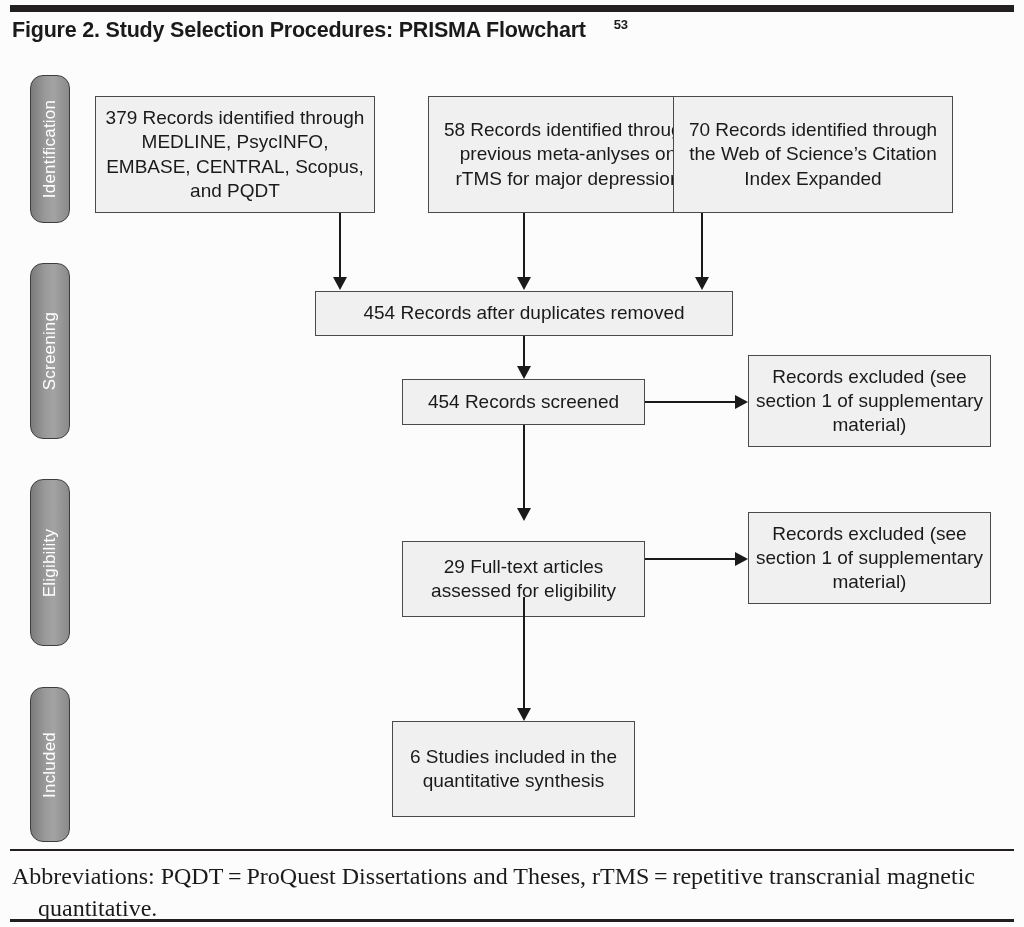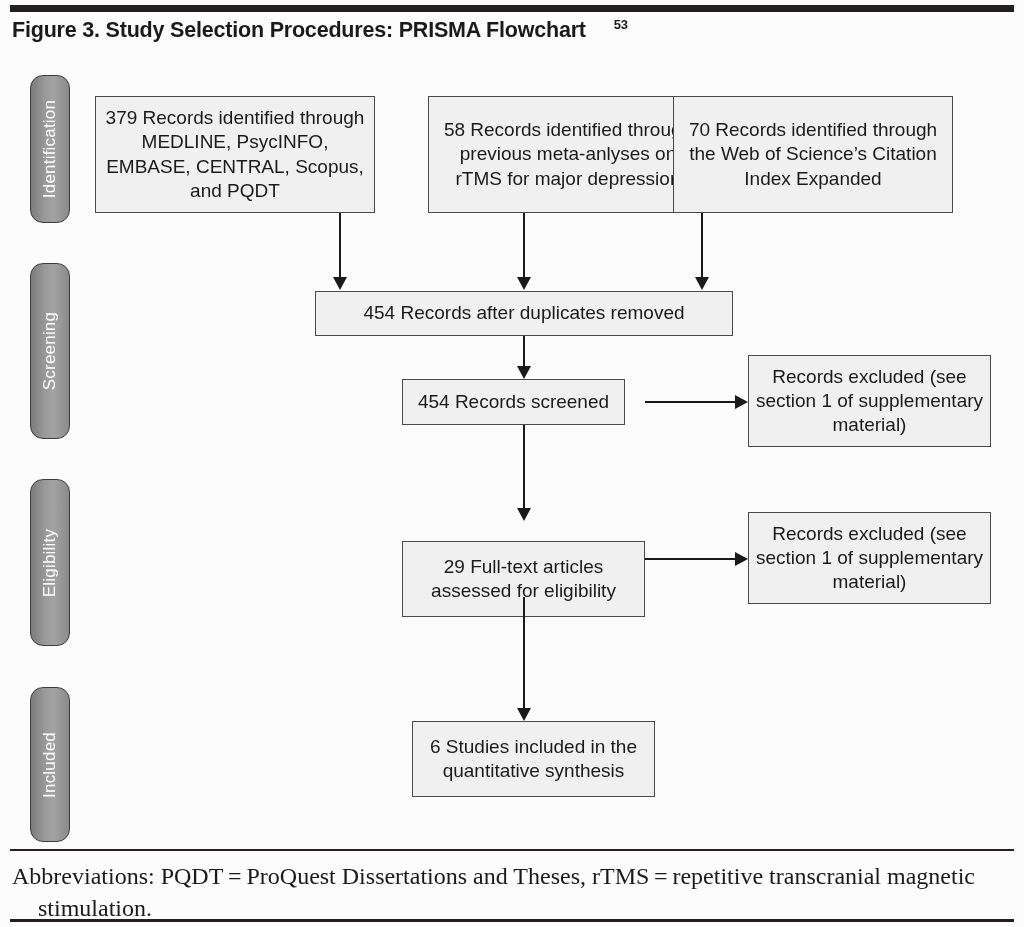--- a/index.html
+++ b/index.html
@@ -137,21 +137,21 @@
   }
   .footnote .ind { display: block; padding-left: 26px; }
 </style>
 </head>
 <body>
 
 <div id="page">
 
   <div class="rule-top"></div>
 
-  <div class="fig-title"><span>Figure 3. Study Selection Procedures: PRISMA Flowchart</span><sup>53</sup></div>
+  <div class="fig-title"><span>Figure 2. Study Selection Procedures: PRISMA Flowchart</span><sup>53</sup></div>
 
   <div class="stage" style="top:75px;height:148px;">
     <span>Identification</span>
   </div>
   <div class="stage" style="top:263px;height:176px;">
     <span>Screening</span>
   </div>
   <div class="stage" style="top:479px;height:167px;">
     <span>Eligibility</span>
   </div>
@@ -178,21 +178,21 @@
   <div class="vline" style="left:701px;top:213px;height:65px;"></div>
   <div class="arrow-down" style="left:695px;top:277px;"></div>
 
   <div class="box" style="left:315px;top:291px;width:418px;height:45px;">
     <span class="txt">454 Records after duplicates removed</span>
   </div>
 
   <div class="vline" style="left:523px;top:336px;height:32px;"></div>
   <div class="arrow-down" style="left:517px;top:366px;"></div>
 
-  <div class="box" style="left:402px;top:379px;width:223px;height:46px;">
+  <div class="box" style="left:402px;top:379px;width:243px;height:46px;">
     <span class="txt">454 Records screened</span>
   </div>
 
   <div class="hline" style="left:645px;top:401px;width:92px;"></div>
   <div class="arrow-right" style="left:735px;top:395px;"></div>
 
   <div class="box" style="left:748px;top:355px;width:243px;height:92px;">
     <span class="txt">Records excluded (see section 1 of supplementary material)</span>
   </div>
 
@@ -206,24 +206,24 @@
   <div class="hline" style="left:645px;top:558px;width:92px;"></div>
   <div class="arrow-right" style="left:735px;top:552px;"></div>
 
   <div class="box" style="left:748px;top:512px;width:243px;height:92px;">
     <span class="txt">Records excluded (see section 1 of supplementary material)</span>
   </div>
 
   <div class="vline" style="left:523px;top:597px;height:113px;"></div>
   <div class="arrow-down" style="left:517px;top:708px;"></div>
 
-  <div class="box" style="left:412px;top:721px;width:243px;height:76px;">
+  <div class="box" style="left:392px;top:721px;width:243px;height:96px;">
     <span class="txt">6 Studies included in the quantitative synthesis</span>
   </div>
 
   <div class="rule-mid"></div>
   <div class="footnote">
     <span>Abbreviations: PQDT = ProQuest Dissertations and Theses, rTMS = repetitive transcranial magnetic</span>
-    <span class="ind">stimulation.</span>
+    <span class="ind">quantitative.</span>
   </div>
   <div class="rule-bot"></div>
 
 </div>
 
 </body></html>

